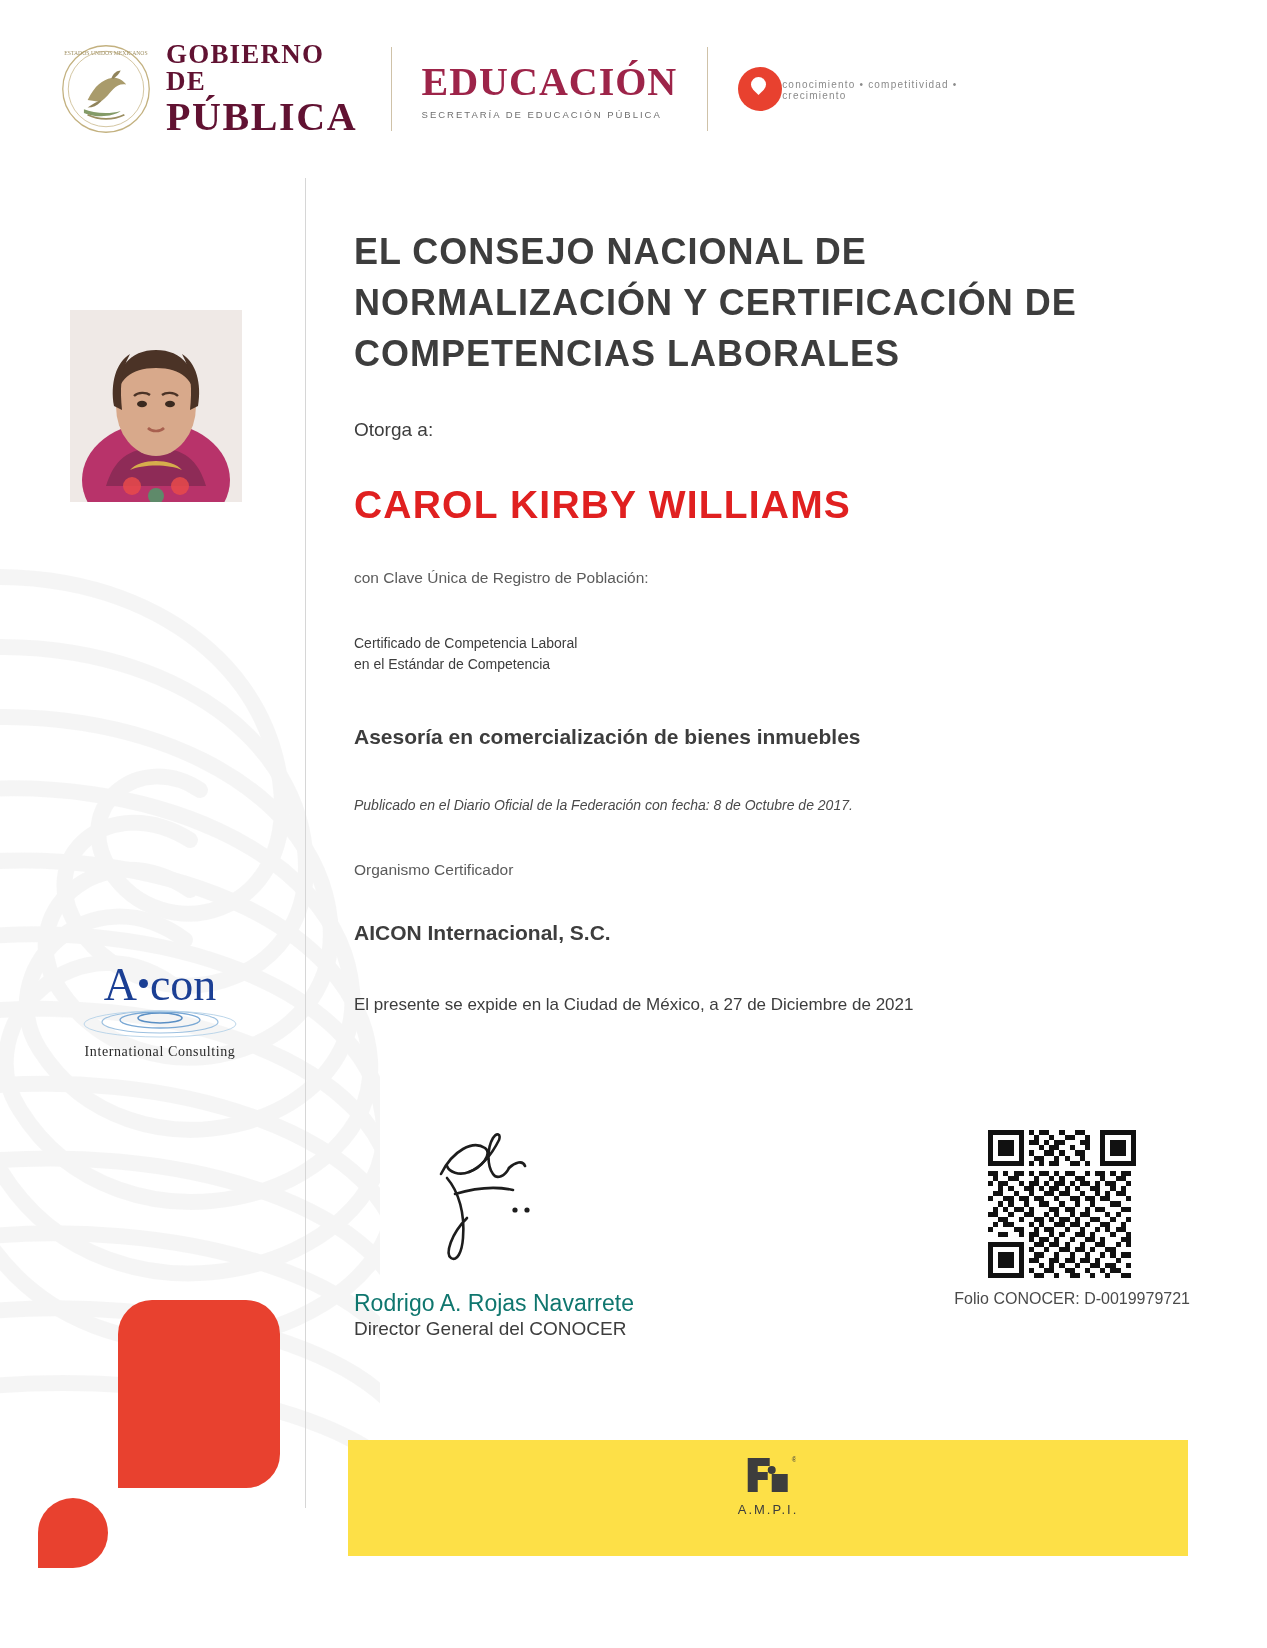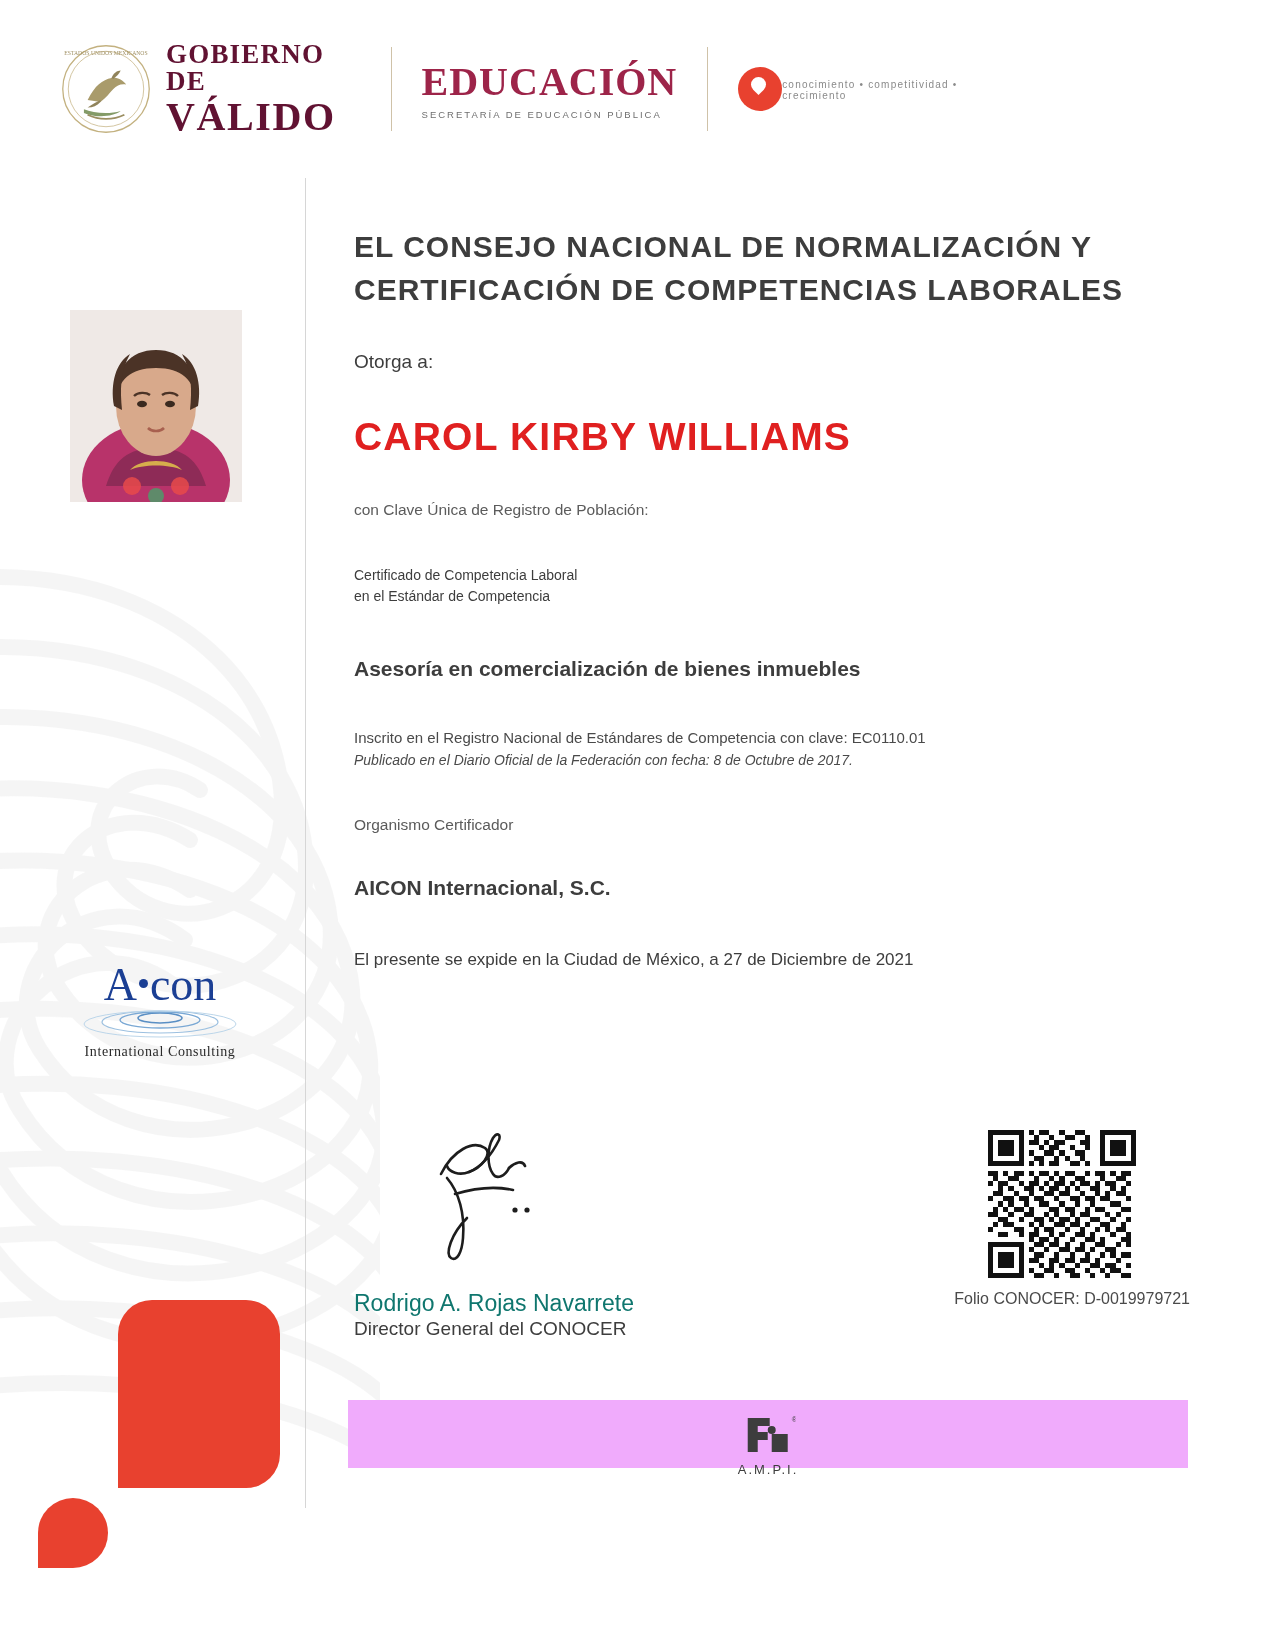--- a/index.html
+++ b/index.html
@@ -204,21 +204,21 @@
   }
 
   
   .main {
     position: absolute;
     left: 354px;
     top: 226px;
     width: 840px;
   }
   .title {
-    font-size: 30px;
+    font-size: 36px;
     font-weight: bold;
     letter-spacing: 1.0px;
     line-height: 1.42;
     color: #3d3d3d;
     margin: 0;
   }
   .otorga {
     font-size: 19px;
     color: #3d3d3d;
     margin-top: 40px;
@@ -319,24 +319,24 @@
     width: 430px;
     text-align: right;
     font-size: 16px;
     color: #4a4a4a;
   }
 
   
   .ampi-bar {
     position: absolute;
     left: 348px;
-    top: 1400px;
+    top: 1440px;
     width: 840px;
-    height: 68px;
-    background: #f0abfc;
+    height: 116px;
+    background: #fde047;
   }
   .ampi-logo {
     position: absolute;
     left: 50%;
     top: 12px;
     transform: translateX(-50%);
     text-align: center;
   }
   .ampi-logo .txt {
     font-size: 13px;
@@ -385,21 +385,21 @@
       <text x="50" y="13" font-size="6.2" fill="#8d7a45" text-anchor="middle" font-family="Liberation Serif, serif">ESTADOS UNIDOS MEXICANOS</text>
       <path d="M30 62 C38 46 46 40 56 38 C62 37 68 40 72 45 C66 44 62 46 58 50 C54 54 50 60 44 64 Z" fill="#9b8a52"></path>
       <path d="M44 64 C40 68 36 70 30 70 C36 66 40 64 44 62 Z" fill="#7d6e3f"></path>
       <path d="M56 38 C58 33 62 30 66 30 C64 34 62 36 58 39 Z" fill="#7d6e3f"></path>
       <path d="M26 72 C36 76 52 78 66 74 C58 80 40 82 26 76 Z" fill="#6f8a4e"></path>
       <path d="M30 78 C42 84 58 84 70 78" fill="none" stroke="#8a7b46" stroke-width="2"></path>
     </svg>
 
     <div class="gob-text">
       <div class="l1">GOBIERNO DE</div>
-      <div class="l2">VÁLIDO</div>
+      <div class="l2">PÚBLICA</div>
     </div>
 
     <div class="vdiv"></div>
 
     <div class="edu">
       <div class="l1">EDUCACIÓN</div>
       <div class="l2">SECRETARÍA DE EDUCACIÓN PÚBLICA</div>
     </div>
 
     <div class="vdiv"></div>
@@ -453,21 +453,20 @@
     <h1 class="title">EL CONSEJO NACIONAL DE NORMALIZACIÓN Y CERTIFICACIÓN DE COMPETENCIAS LABORALES</h1>
     <div class="otorga">Otorga a:</div>
     <div class="person">CAROL KIRBY WILLIAMS</div>
     <div class="curp">con Clave Única de Registro de Población:</div>
     <div class="cert-line">
       <div>Certificado de Competencia Laboral</div>
       <div>en el Estándar de Competencia</div>
     </div>
     <div class="standard">Asesoría en comercialización de bienes inmuebles</div>
     <div class="registry">
-      <div>Inscrito en el Registro Nacional de Estándares de Competencia con clave: EC0110.01</div>
       <div class="pub">Publicado en el Diario Oficial de la Federación con fecha: 8 de Octubre de 2017.</div>
     </div>
     <div class="org-label">Organismo Certificador</div>
     <div class="org-name">AICON Internacional, S.C.</div>
     <div class="issued">El presente se expide en la Ciudad de México, a 27 de Diciembre de 2021</div>
   </div>
 
   <div class="sig-area">
     <svg class="sig-svg" width="140" height="150" viewBox="0 0 140 150" xmlns="http://www.w3.org/2000/svg">
       <g fill="none" stroke="#1d1d1d" stroke-width="2.6" stroke-linecap="round">

